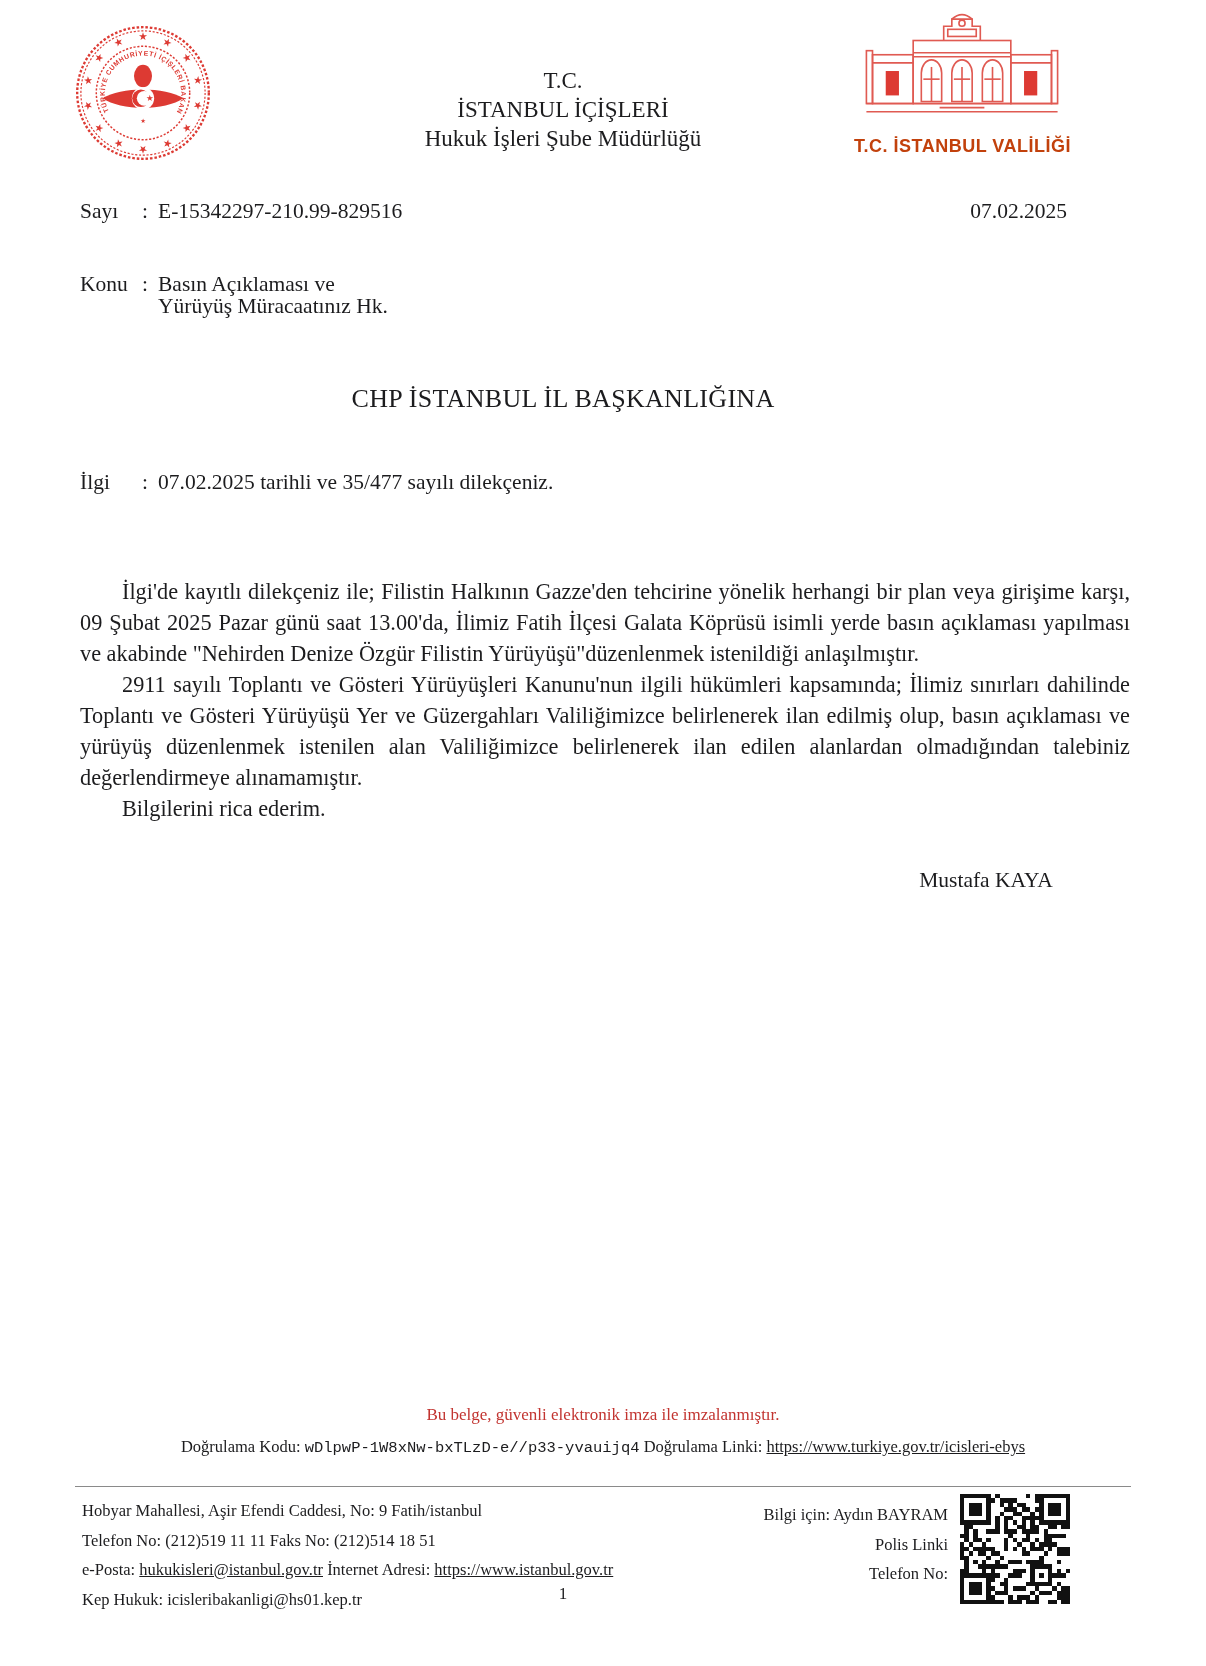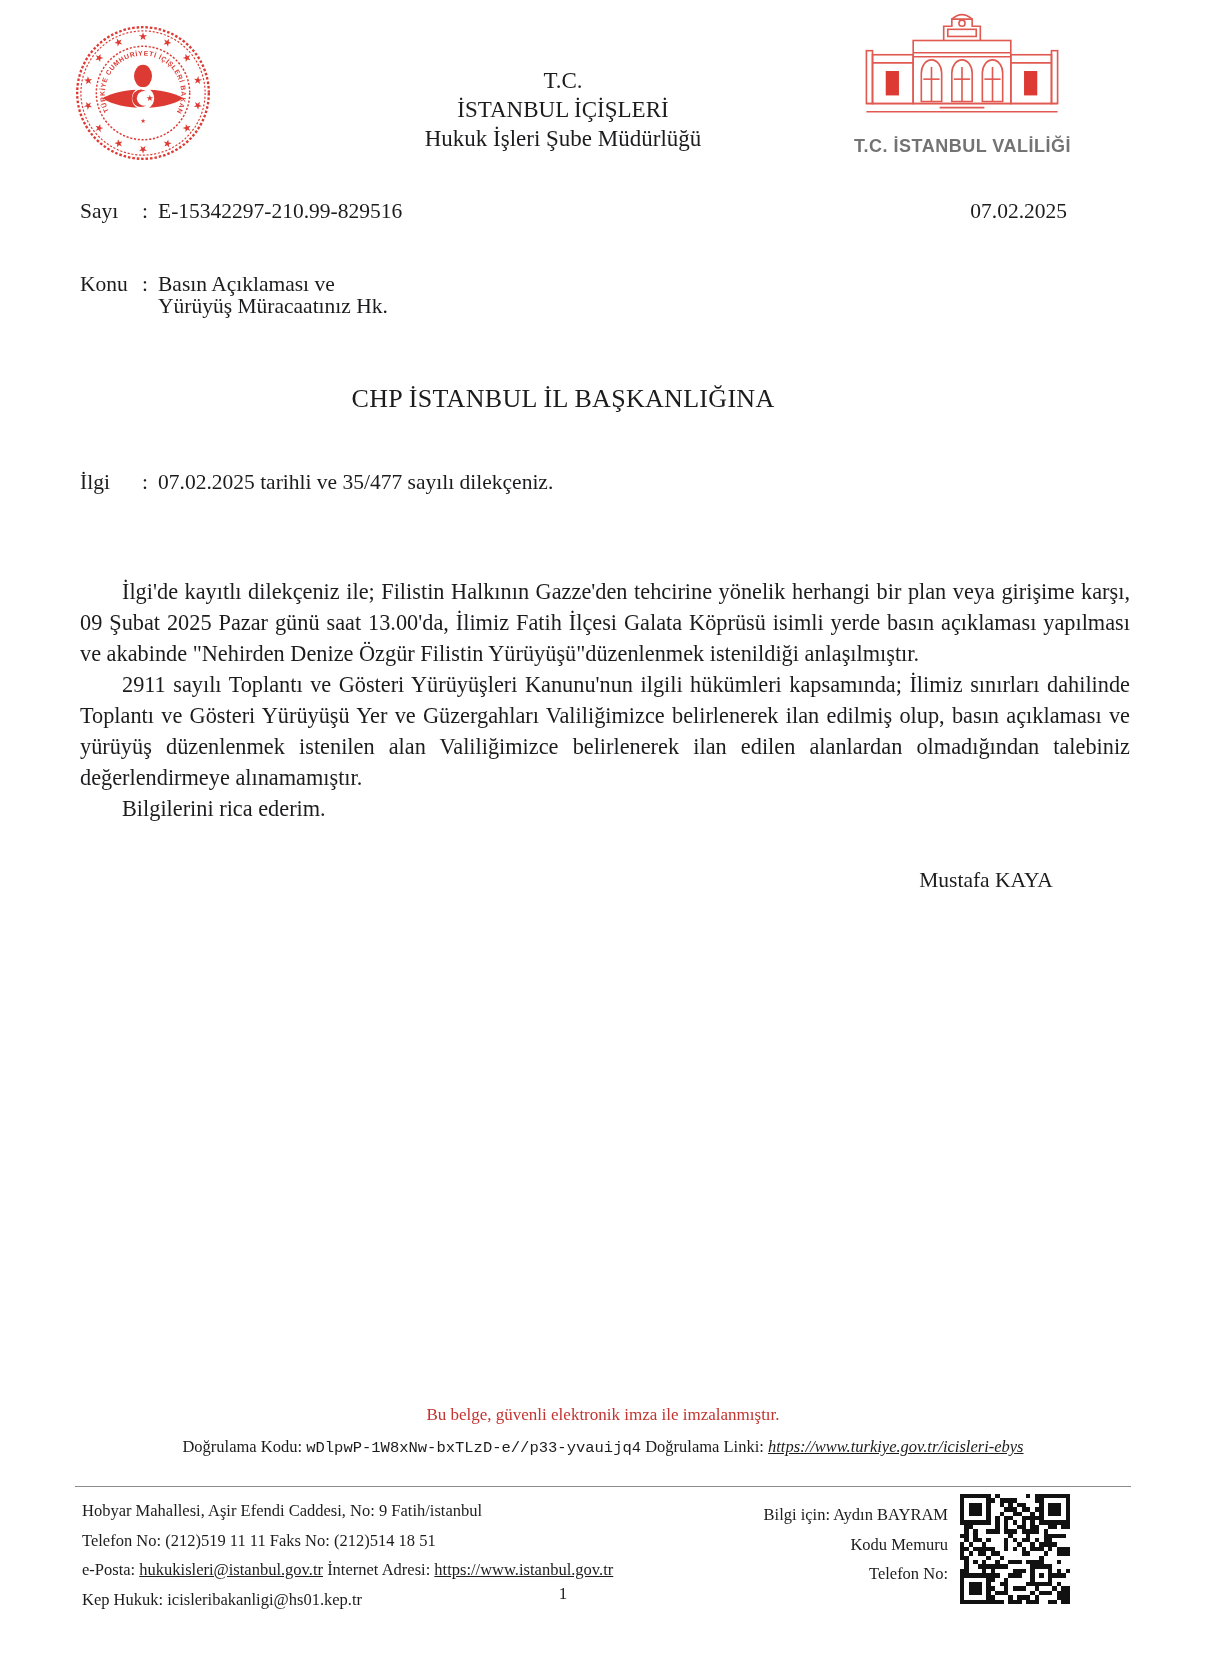--- a/index.html
+++ b/index.html
@@ -11,21 +11,21 @@
   .abs{position:absolute;}
 
   
   .seal-wrap{left:74px; top:24px; width:138px; height:138px;}
   .seal-star{fill:#dd3a33; font-size:10px; text-anchor:middle; dominant-baseline:middle;}
   .seal-arc-text{fill:#dd3a33; font-size:6.4px; font-family:"Liberation Sans",sans-serif; letter-spacing:.6px; font-weight:bold;}
 
   .center-header{left:303px; top:66px; width:520px; text-align:center; font-size:23px; line-height:29px;}
 
   .gov-logo-wrap{left:854px; top:10px; width:216px; text-align:center;}
-  .gov-logo-caption{margin-top:2px; color:#737373; font-family:"Liberation Sans",sans-serif;
+  .gov-logo-caption{margin-top:2px; color:#c2410c; font-family:"Liberation Sans",sans-serif;
     font-weight:bold; font-size:18px; letter-spacing:.5px; white-space:nowrap;}
 
   
   .meta-row{left:80px; font-size:21.5px; display:flex;}
   .meta-label{width:62px;}
   .meta-colon{width:16px;}
   .doc-date{left:880px; top:199px; width:187px; text-align:right; font-size:21.5px;}
 
   .addressee{left:303px; top:384px; width:520px; text-align:center; font-size:26px; letter-spacing:.3px;}
 
@@ -33,21 +33,21 @@
   .body-text{left:80px; top:576px; width:1050px; font-size:22.3px; line-height:31px; text-align:justify;}
   .body-text p{margin:0; text-indent:42px;}
   .closing{text-indent:42px; margin:0;}
 
   .signature{left:830px; top:866px; width:312px; text-align:center; font-size:21.5px; line-height:29px;}
 
   
   .sig-note{left:0; top:1405px; width:100%; text-align:center; color:#c23430; font-size:17px;}
   .dogrulama{left:0; top:1437px; width:100%; text-align:center; font-size:16.5px; white-space:nowrap;}
   .mono{font-family:"Liberation Mono",monospace; font-size:15.5px;}
-  .vlink{font-style:italic; text-decoration:underline; color:#1c1c1e;}
+  .vlink{text-decoration:underline; color:#1c1c1e;}
   .hr-line{left:75px; top:1486px; width:1056px; border-top:1px solid #8a8a8a; height:0;}
 
   
   .footer-left{left:82px; top:1496px; font-size:16.5px; line-height:29.5px;}
   .footer-left u, .footer-left a{color:#1c1c1e; text-decoration:underline;}
   .footer-right{left:640px; top:1500px; width:308px; text-align:right; font-size:16.5px; line-height:29.5px;}
   .qr-wrap{left:960px; top:1494px; width:110px; height:110px;}
   .qr-wrap svg{width:110px; height:110px; shape-rendering:crispEdges;}
   .page-num{left:303px; top:1584px; width:520px; text-align:center; font-size:17px;}
 
@@ -184,21 +184,21 @@
       <span>e-Posta:</span>
       <a>hukukisleri@istanbul.gov.tr</a>
       <span>İnternet Adresi:</span>
       <a>https://www.istanbul.gov.tr</a>
     </div>
     <div>Kep Hukuk: icisleribakanligi@hs01.kep.tr</div>
   </div>
 
   <div class="abs footer-right">
     <div>Bilgi için: Aydın BAYRAM</div>
-    <div>Kodu Memuru</div>
+    <div>Polis Linki</div>
     <div>Telefon No:</div>
   </div>
 
   <div class="abs qr-wrap">
     <svg viewBox="0 0 25 25">
         <path fill="#111111" d="M0 0h1v1h-1zM1 0h1v1h-1zM2 0h1v1h-1zM3 0h1v1h-1zM4 0h1v1h-1zM5 0h1v1h-1zM6 0h1v1h-1zM8 0h1v1h-1zM15 0h1v1h-1zM17 0h1v1h-1zM18 0h1v1h-1zM19 0h1v1h-1zM20 0h1v1h-1zM21 0h1v1h-1zM22 0h1v1h-1zM23 0h1v1h-1zM24 0h1v1h-1zM0 1h1v1h-1zM6 1h1v1h-1zM7 1h1v1h-1zM9 1h1v1h-1zM10 1h1v1h-1zM11 1h1v1h-1zM12 1h1v1h-1zM17 1h1v1h-1zM18 1h1v1h-1zM24 1h1v1h-1zM0 2h1v1h-1zM2 2h1v1h-1zM3 2h1v1h-1zM4 2h1v1h-1zM6 2h1v1h-1zM9 2h1v1h-1zM11 2h1v1h-1zM13 2h1v1h-1zM14 2h1v1h-1zM18 2h1v1h-1zM20 2h1v1h-1zM21 2h1v1h-1zM22 2h1v1h-1zM24 2h1v1h-1zM0 3h1v1h-1zM2 3h1v1h-1zM3 3h1v1h-1zM4 3h1v1h-1zM6 3h1v1h-1zM10 3h1v1h-1zM11 3h1v1h-1zM12 3h1v1h-1zM14 3h1v1h-1zM15 3h1v1h-1zM17 3h1v1h-1zM18 3h1v1h-1zM20 3h1v1h-1zM21 3h1v1h-1zM22 3h1v1h-1zM24 3h1v1h-1zM0 4h1v1h-1zM2 4h1v1h-1zM3 4h1v1h-1zM4 4h1v1h-1zM6 4h1v1h-1zM9 4h1v1h-1zM12 4h1v1h-1zM13 4h1v1h-1zM16 4h1v1h-1zM18 4h1v1h-1zM20 4h1v1h-1zM21 4h1v1h-1zM22 4h1v1h-1zM24 4h1v1h-1zM0 5h1v1h-1zM6 5h1v1h-1zM8 5h1v1h-1zM10 5h1v1h-1zM11 5h1v1h-1zM14 5h1v1h-1zM15 5h1v1h-1zM16 5h1v1h-1zM17 5h1v1h-1zM18 5h1v1h-1zM24 5h1v1h-1zM0 6h1v1h-1zM1 6h1v1h-1zM2 6h1v1h-1zM3 6h1v1h-1zM4 6h1v1h-1zM5 6h1v1h-1zM6 6h1v1h-1zM8 6h1v1h-1zM10 6h1v1h-1zM12 6h1v1h-1zM14 6h1v1h-1zM16 6h1v1h-1zM18 6h1v1h-1zM19 6h1v1h-1zM20 6h1v1h-1zM21 6h1v1h-1zM22 6h1v1h-1zM23 6h1v1h-1zM24 6h1v1h-1zM1 7h1v1h-1zM2 7h1v1h-1zM8 7h1v1h-1zM10 7h1v1h-1zM13 7h1v1h-1zM14 7h1v1h-1zM16 7h1v1h-1zM17 7h1v1h-1zM20 7h1v1h-1zM21 7h1v1h-1zM23 7h1v1h-1zM24 7h1v1h-1zM1 8h1v1h-1zM3 8h1v1h-1zM6 8h1v1h-1zM7 8h1v1h-1zM8 8h1v1h-1zM10 8h1v1h-1zM11 8h1v1h-1zM12 8h1v1h-1zM14 8h1v1h-1zM15 8h1v1h-1zM16 8h1v1h-1zM17 8h1v1h-1zM19 8h1v1h-1zM0 9h1v1h-1zM1 9h1v1h-1zM3 9h1v1h-1zM11 9h1v1h-1zM15 9h1v1h-1zM19 9h1v1h-1zM20 9h1v1h-1zM21 9h1v1h-1zM22 9h1v1h-1zM23 9h1v1h-1zM1 10h1v1h-1zM3 10h1v1h-1zM4 10h1v1h-1zM6 10h1v1h-1zM10 10h1v1h-1zM12 10h1v1h-1zM14 10h1v1h-1zM15 10h1v1h-1zM17 10h1v1h-1zM19 10h1v1h-1zM20 10h1v1h-1zM0 11h1v1h-1zM2 11h1v1h-1zM5 11h1v1h-1zM10 11h1v1h-1zM13 11h1v1h-1zM16 11h1v1h-1zM18 11h1v1h-1zM19 11h1v1h-1zM20 11h1v1h-1zM21 11h1v1h-1zM0 12h1v1h-1zM1 12h1v1h-1zM3 12h1v1h-1zM4 12h1v1h-1zM5 12h1v1h-1zM6 12h1v1h-1zM7 12h1v1h-1zM10 12h1v1h-1zM12 12h1v1h-1zM14 12h1v1h-1zM16 12h1v1h-1zM17 12h1v1h-1zM18 12h1v1h-1zM20 12h1v1h-1zM22 12h1v1h-1zM23 12h1v1h-1zM24 12h1v1h-1zM0 13h1v1h-1zM2 13h1v1h-1zM4 13h1v1h-1zM5 13h1v1h-1zM7 13h1v1h-1zM8 13h1v1h-1zM14 13h1v1h-1zM15 13h1v1h-1zM19 13h1v1h-1zM22 13h1v1h-1zM23 13h1v1h-1zM24 13h1v1h-1zM0 14h1v1h-1zM1 14h1v1h-1zM6 14h1v1h-1zM9 14h1v1h-1zM18 14h1v1h-1zM1 15h1v1h-1zM3 15h1v1h-1zM5 15h1v1h-1zM8 15h1v1h-1zM11 15h1v1h-1zM12 15h1v1h-1zM13 15h1v1h-1zM15 15h1v1h-1zM16 15h1v1h-1zM17 15h1v1h-1zM18 15h1v1h-1zM22 15h1v1h-1zM1 16h1v1h-1zM4 16h1v1h-1zM5 16h1v1h-1zM6 16h1v1h-1zM7 16h1v1h-1zM8 16h1v1h-1zM9 16h1v1h-1zM10 16h1v1h-1zM16 16h1v1h-1zM17 16h1v1h-1zM18 16h1v1h-1zM19 16h1v1h-1zM20 16h1v1h-1zM0 17h1v1h-1zM1 17h1v1h-1zM5 17h1v1h-1zM7 17h1v1h-1zM12 17h1v1h-1zM13 17h1v1h-1zM14 17h1v1h-1zM16 17h1v1h-1zM20 17h1v1h-1zM22 17h1v1h-1zM24 17h1v1h-1zM0 18h1v1h-1zM1 18h1v1h-1zM2 18h1v1h-1zM3 18h1v1h-1zM4 18h1v1h-1zM5 18h1v1h-1zM6 18h1v1h-1zM7 18h1v1h-1zM8 18h1v1h-1zM11 18h1v1h-1zM12 18h1v1h-1zM13 18h1v1h-1zM16 18h1v1h-1zM18 18h1v1h-1zM20 18h1v1h-1zM21 18h1v1h-1zM22 18h1v1h-1zM23 18h1v1h-1zM0 19h1v1h-1zM6 19h1v1h-1zM7 19h1v1h-1zM10 19h1v1h-1zM16 19h1v1h-1zM20 19h1v1h-1zM0 20h1v1h-1zM2 20h1v1h-1zM3 20h1v1h-1zM4 20h1v1h-1zM6 20h1v1h-1zM9 20h1v1h-1zM10 20h1v1h-1zM15 20h1v1h-1zM16 20h1v1h-1zM17 20h1v1h-1zM18 20h1v1h-1zM19 20h1v1h-1zM20 20h1v1h-1zM22 20h1v1h-1zM0 21h1v1h-1zM2 21h1v1h-1zM3 21h1v1h-1zM4 21h1v1h-1zM6 21h1v1h-1zM7 21h1v1h-1zM10 21h1v1h-1zM12 21h1v1h-1zM13 21h1v1h-1zM14 21h1v1h-1zM17 21h1v1h-1zM21 21h1v1h-1zM23 21h1v1h-1zM24 21h1v1h-1zM0 22h1v1h-1zM2 22h1v1h-1zM3 22h1v1h-1zM4 22h1v1h-1zM6 22h1v1h-1zM8 22h1v1h-1zM9 22h1v1h-1zM10 22h1v1h-1zM16 22h1v1h-1zM18 22h1v1h-1zM19 22h1v1h-1zM20 22h1v1h-1zM22 22h1v1h-1zM23 22h1v1h-1zM24 22h1v1h-1zM0 23h1v1h-1zM6 23h1v1h-1zM7 23h1v1h-1zM11 23h1v1h-1zM13 23h1v1h-1zM14 23h1v1h-1zM15 23h1v1h-1zM17 23h1v1h-1zM22 23h1v1h-1zM23 23h1v1h-1zM24 23h1v1h-1zM0 24h1v1h-1zM1 24h1v1h-1zM2 24h1v1h-1zM3 24h1v1h-1zM4 24h1v1h-1zM5 24h1v1h-1zM6 24h1v1h-1zM7 24h1v1h-1zM8 24h1v1h-1zM9 24h1v1h-1zM11 24h1v1h-1zM12 24h1v1h-1zM13 24h1v1h-1zM15 24h1v1h-1zM16 24h1v1h-1zM17 24h1v1h-1zM20 24h1v1h-1zM21 24h1v1h-1zM23 24h1v1h-1zM24 24h1v1h-1z"></path>
       </svg>
   </div>
 
   <div class="abs page-num">1</div>

